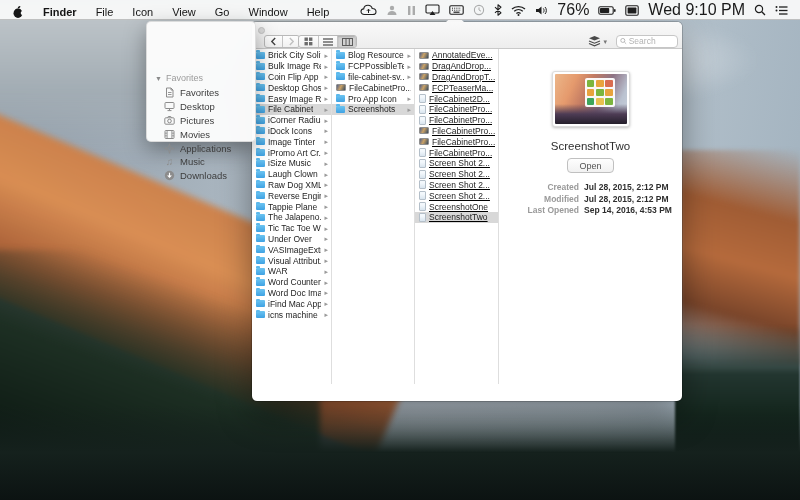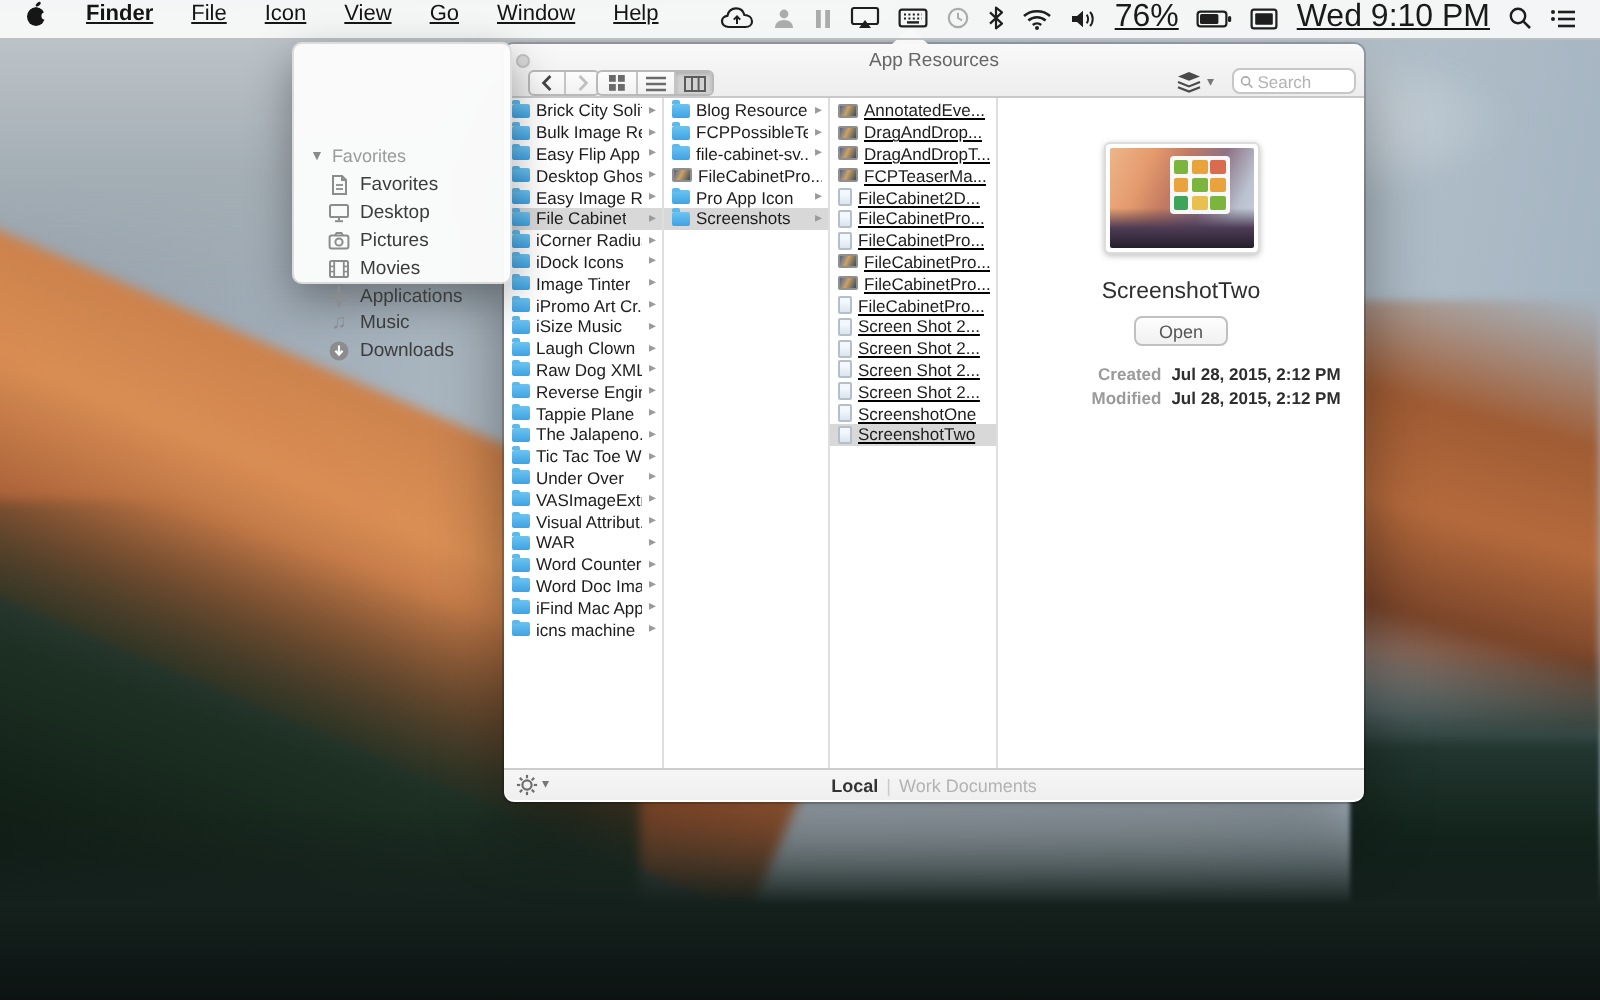--- a/index.html
+++ b/index.html
@@ -23,21 +23,21 @@
   .wp-right-cliff { right:0; top:150px; width:120px; height:215px;
     background:linear-gradient(195deg,rgba(180,140,110,0) 0%,#a05c34 30%,#b56a3c 52%,#7a452a 74%,rgba(50,45,40,.15) 96%); filter:blur(2px); }
   .wp-right-dark { right:0; bottom:0; width:125px; height:175px;
     background:linear-gradient(to top,#05100d 12%,#13251c 48%,#233630 72%,rgba(35,54,48,0) 100%); filter:blur(1px); }
   .wp-bottom { left:0; right:0; bottom:0; height:95px;
     background:linear-gradient(to top,#0c1312 0%,#15211d 50%,rgba(21,33,29,0) 100%); }
 
   
   .menubar { position:absolute; left:0; top:0; width:800px; height:20px; z-index:20;
     background:rgba(247,248,248,.96); border-bottom:1px solid rgba(0,0,0,.22);
-    display:flex; align-items:flex-start; font-size:11px; color:#151515;text-decoration:underline; }
+    display:flex; align-items:flex-end; font-size:11px; color:#151515; }
   .mb-left { display:flex; align-items:center; gap:19px; padding-left:12px; }
   .mb-left .mi { cursor:default; }
   .mi-bold { font-weight:bold; }
   .mb-right { margin-left:auto; display:flex; align-items:center; gap:9px; padding-right:12px; }
   .sicon { display:inline-flex; align-items:center; }
   .sicon svg { display:block; }
   .dim { opacity:.35; }
   .mb-text { font-size:16px; color:#1a1a1a; }
 
   
@@ -64,21 +64,21 @@
     background:#d9d9d9; border:1px solid #c2c2c2; }
   .seg { position:absolute; top:13px; display:flex; border:1px solid #b9b9b9; border-radius:3px;
     background:linear-gradient(#fdfdfd,#f1f1f1); overflow:hidden; }
   .seg-nav { left:12px; }
   .seg-view { left:46px; }
   .seg button { width:17px; height:11px; border:none; background:transparent; display:flex;
     align-items:center; justify-content:center; padding:0; cursor:default; }
   .seg button + button { border-left:1px solid #c4c4c4; }
   .seg button.pressed { background:#d2d2d2; box-shadow:inset 0 1px 2px rgba(0,0,0,.18); }
   .seg-view button { width:19px; }
-  .tb-right { position:absolute; right:4px; top:12px; display:flex; gap:6px; }
+  .tb-right { position:absolute; right:4px; top:12px; display:flex; align-items:center; gap:6px; }
   .stack-btn { display:flex; align-items:center; gap:2px; padding:1px 3px; cursor:default; }
   .searchbox { width:62px; height:13px; border:1px solid #c6c6c6; border-radius:4px; background:#fff;
     display:flex; align-items:center; padding:0 3px; gap:2px; }
   .searchbox input { border:none; outline:none; width:100%; font-size:8.5px; color:#333;
     font-family:"Liberation Sans",sans-serif; background:transparent; }
   .searchbox input::placeholder { color:#b3b3b3; }
 
   
   .content { display:flex; height:335px; background:#fff; overflow:hidden; }
   .col { height:100%; overflow:hidden; border-right:1px solid #dedede; padding-top:1px; }
@@ -310,21 +310,20 @@
       </svg>
     <span>Downloads</span>
   </div>
 </div>
 
 <div class="window">
   <div class="popover-arrow"></div>
 
   <div class="toolbar">
     <div class="close-dot"></div>
-    <div class="win-title">App Resources</div>
 
     <div class="seg seg-nav">
       <button>
         <svg width="7" height="9" viewBox="0 0 7 9">
             <path d="M5.2 1 L1.8 4.5 L5.2 8" fill="none" stroke="#444" stroke-width="1.4"></path>
           </svg>
       </button>
       <button>
         <svg width="7" height="9" viewBox="0 0 7 9">
             <path d="M1.8 1 L5.2 4.5 L1.8 8" fill="none" stroke="#c0c0c0" stroke-width="1.4"></path>
@@ -383,21 +382,21 @@
           <span class="lbl">Brick City Solit...</span>
           <span class="arr">▸</span>
         </div>
         <div class="row">
           <span class="fic folder"></span>
           <span class="lbl">Bulk Image Re...</span>
           <span class="arr">▸</span>
         </div>
         <div class="row">
           <span class="fic folder"></span>
-          <span class="lbl">Easy Flip App</span>
+          <span class="lbl">Coin Flip App</span>
           <span class="arr">▸</span>
         </div>
         <div class="row">
           <span class="fic folder"></span>
           <span class="lbl">Desktop Ghost</span>
           <span class="arr">▸</span>
         </div>
         <div class="row">
           <span class="fic folder"></span>
           <span class="lbl">Easy Image Re...</span>
@@ -622,38 +621,21 @@
       <button class="open-btn">Open</button>
       <div class="meta">
         <div class="meta-row">
           <span class="meta-label">Created</span>
           <span class="meta-value">Jul 28, 2015, 2:12 PM</span>
         </div>
         <div class="meta-row">
           <span class="meta-label">Modified</span>
           <span class="meta-value">Jul 28, 2015, 2:12 PM</span>
         </div>
+        <div class="meta-row">
+          <span class="meta-label">Last Opened</span>
+          <span class="meta-value">Sep 14, 2016, 4:53 PM</span>
+        </div>
       </div>
     </div>
   </div>
 
-  <div class="footer">
-    <span class="gear-wrap">
-      <svg width="11" height="11" viewBox="0 0 12 12">
-        <circle cx="6" cy="6" r="2.5" fill="none" stroke="#6e6e6e" stroke-width="1.2"></circle>
-        <g stroke="#6e6e6e" stroke-width="1.2">
-          <line x1="6" y1="0.5" x2="6" y2="2.3"></line>
-            <line x1="6" y1="9.7" x2="6" y2="11.5"></line>
-          <line x1="0.5" y1="6" x2="2.3" y2="6"></line>
-            <line x1="9.7" y1="6" x2="11.5" y2="6"></line>
-          <line x1="2.1" y1="2.1" x2="3.4" y2="3.4"></line>
-            <line x1="8.6" y1="8.6" x2="9.9" y2="9.9"></line>
-          <line x1="2.1" y1="9.9" x2="3.4" y2="8.6"></line>
-            <line x1="8.6" y1="3.4" x2="9.9" y2="2.1"></line>
-        </g>
-      </svg>
-      <span class="chev">▾</span>
-    </span>
-    <span class="ft-primary">Local</span>
-    <span class="ft-sep">|</span>
-    <span class="ft-secondary">Work Documents</span>
-  </div>
 </div>
 
 </body></html>

